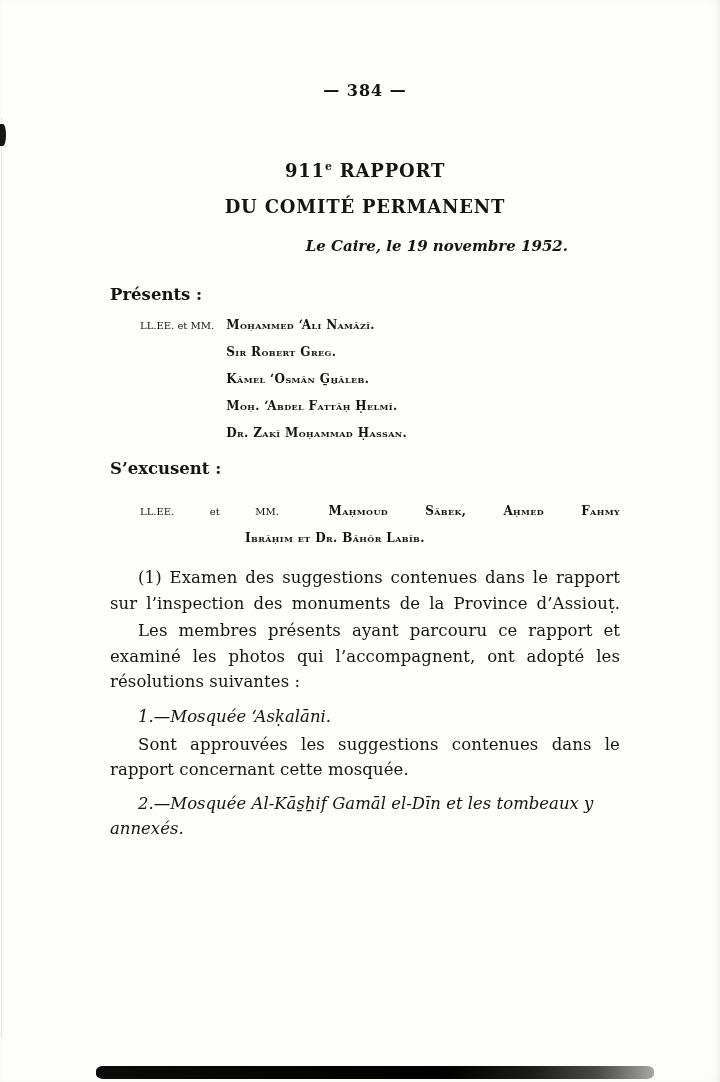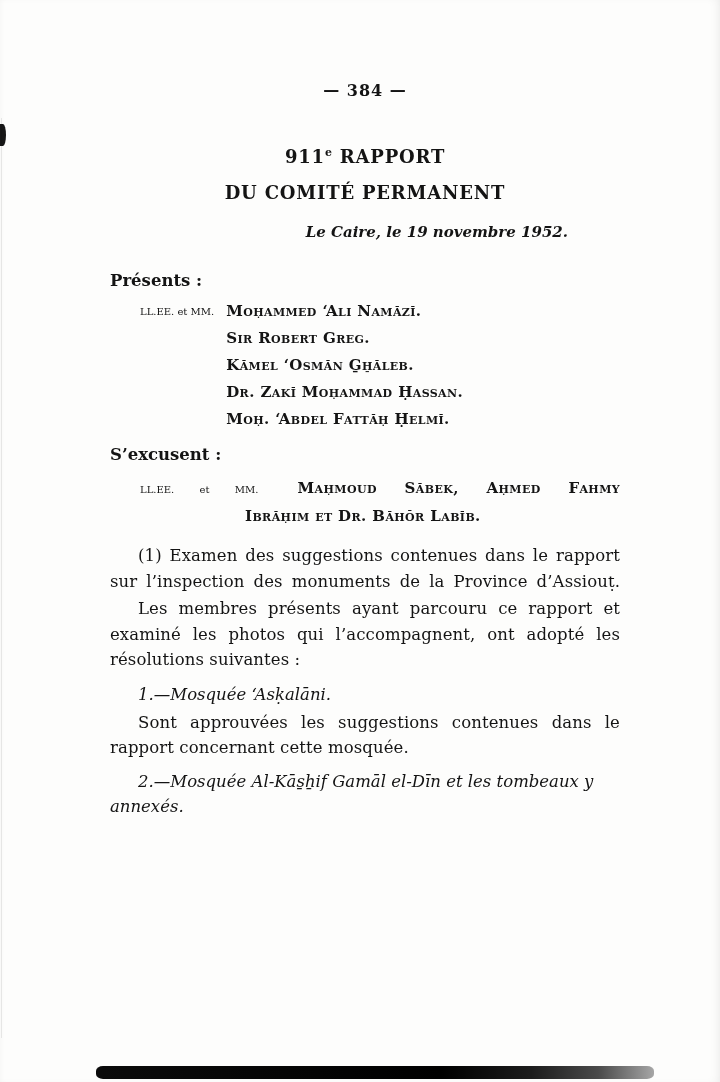--- a/index.html
+++ b/index.html
@@ -27,21 +27,21 @@
   
   .page-number {
     margin-top: 80px;
     text-align: center;
     font-weight: 700;
     font-size: 16px;
     line-height: 22px;
     letter-spacing: 1px;
   }
   .title-line1 {
-    margin-top: 42px;
+    margin-top: 56px;
     text-align: center;
     font-weight: 700;
     font-size: 18px;
     line-height: 26px;
     letter-spacing: 0.8px;
   }
   .title-line1 sup {
     font-size: 11px;
     vertical-align: super;
     line-height: 0;
@@ -79,27 +79,27 @@
   }
   .prefix {
     font-size: 10px;
     line-height: 27px;
     margin-right: 12px;
     white-space: nowrap;
   }
   .sc { font-variant: small-caps; }
   .name {
     font-weight: 700;
-    font-size: 15px;
+    font-size: 12px;
     line-height: 27px;
     letter-spacing: 0.4px;
   }
   .excuses-label { margin-top: 10px; }
   .excuses-line1 {
-    margin-top: 8px;
+    margin-top: 16px;
     margin-left: 30px;
     text-align: justify;
     text-align-last: justify;
     line-height: 26px;
   }
   .excuses-line1 .prefix { line-height: 26px; }
   .excuses-line2 {
     margin-left: 135px;
     line-height: 26px;
   }
@@ -176,22 +176,22 @@
     <div class="dateline">Le Caire, le 19 novembre 1952.</div>
 
     <div class="section-label presents-label">Présents :</div>
 
     <div class="attendees">
       <span class="prefix">LL.EE. et MM.</span>
       <div class="names-col">
         <div class="name sc">Moḥammed ‘Ali Namāzī.</div>
         <div class="name sc">Sir Robert Greg.</div>
         <div class="name sc">Kāmel ‘Osmān G̱ẖāleb.</div>
+        <div class="name sc">Moḥ. ‘Abdel Fattāḥ Ḥelmī.</div>
         <div class="name sc">Dr. Zakī Moḥammad Ḥassan.</div>
-        <div class="name sc">Moḥ. ‘Abdel Fattāḥ Ḥelmī.</div>
       </div>
     </div>
 
     <div class="section-label excuses-label">S’excusent :</div>
 
     <div class="excuses-line1"><span class="prefix">LL.EE. et MM.</span> <span class="name sc">Maḥmoud Sābek, Aḥmed Fahmy</span></div>
     <div class="excuses-line2 name sc">Ibrāḥim et Dr. Bāhōr Labīb.</div>
 
     <p class="para justify-all p-item-heading">(1) Examen des suggestions contenues dans le rapport sur l’inspection des monuments de la Province d’Assiouṭ.</p>
 

